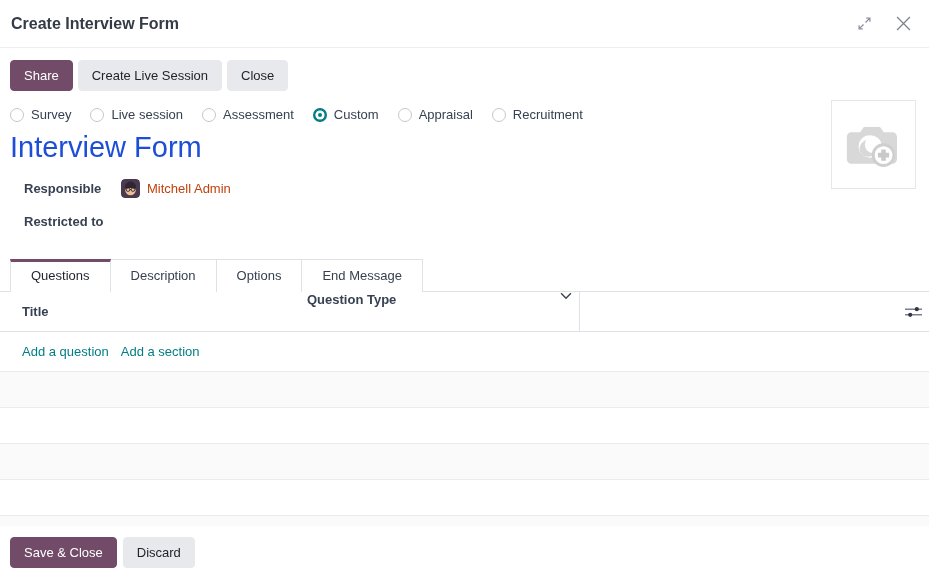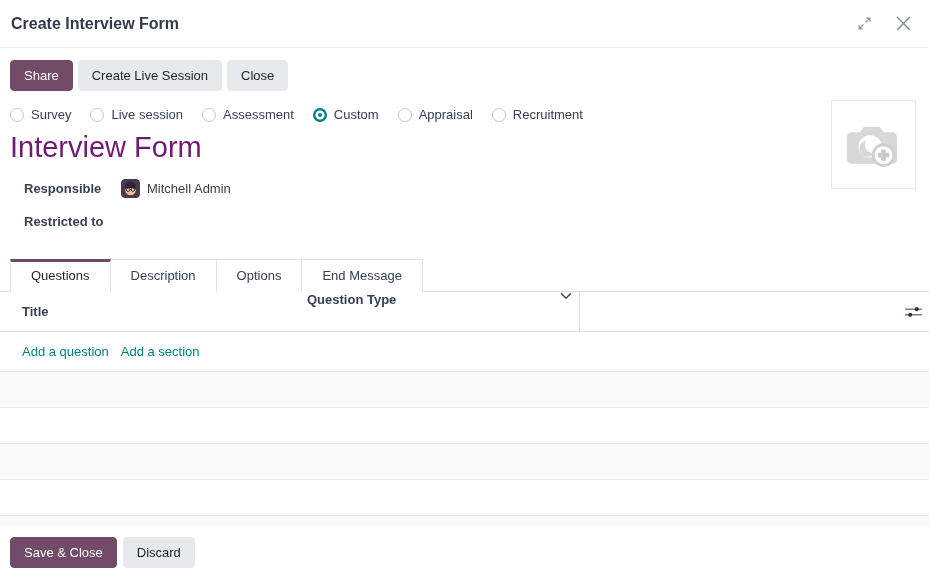--- a/index.html
+++ b/index.html
@@ -23,27 +23,27 @@
 
   
   .radio-row { display: flex; align-items: center; gap: 19px; padding: 7px 10px 0 10px; font-size: 13px; color: #374151; }
   .radio-opt { display: flex; align-items: center; gap: 7px; cursor: pointer; }
   .radio-circle { width: 14px; height: 14px; border-radius: 50%; border: 1px solid #c3c8cd; background: #fff;
     display: flex; align-items: center; justify-content: center; flex: none; }
   .radio-circle.checked { border: none; background: #017E84; }
   .radio-dot { width: 4px; height: 4px; border-radius: 50%; background: #017E84; box-shadow: 0 0 0 2.6px #fff; }
 
   
-  .survey-title { margin: 9px 10px 2px 10px; font-size: 29px; font-weight: 500; color: #701a75; }
+  .survey-title { margin: 9px 10px 2px 10px; font-size: 29px; font-weight: 500; color: #1d4ed8; }
   .fields { margin: 14px 0 0 24px; }
   .field-row { display: flex; align-items: center; min-height: 20px; margin-bottom: 13px; font-size: 13px; }
   .field-label { width: 97px; font-weight: 700; color: #374151; flex: none; }
   .m2o-avatar-value { display: flex; align-items: center; gap: 7px; cursor: pointer; }
   .avatar { width: 19px; height: 19px; border-radius: 4px; display: block; }
-  .field-value { color: #404040; }
+  .field-value { color: #c2410c; }
 
   
   .img-placeholder { position: absolute; top: 100px; right: 13px; width: 85px; height: 89px;
     border: 1px solid #e5e7eb; background: #fff; display: flex; align-items: center; justify-content: center; cursor: pointer; }
 
   
   .tabs { display: flex; align-items: flex-end; padding-left: 10px; border-bottom: 1px solid #dee2e6; margin-top: 28px; }
   .tab { font-size: 13px; color: #374151; background: #fff; border: 1px solid #dee2e6; border-bottom: none;
     padding: 8px 20px 9px 20px; margin-bottom: -1px; cursor: pointer; }
   .tab + .tab { border-left: none; }

